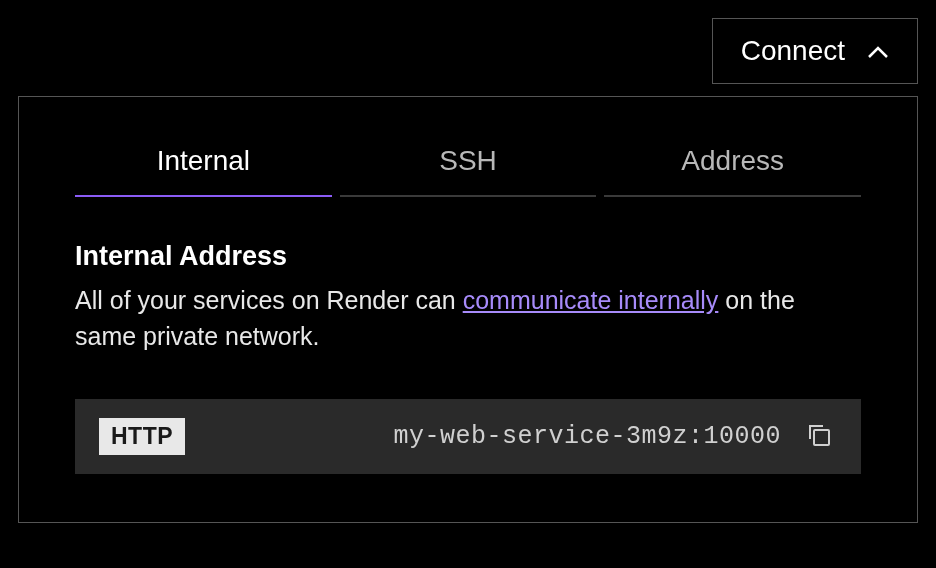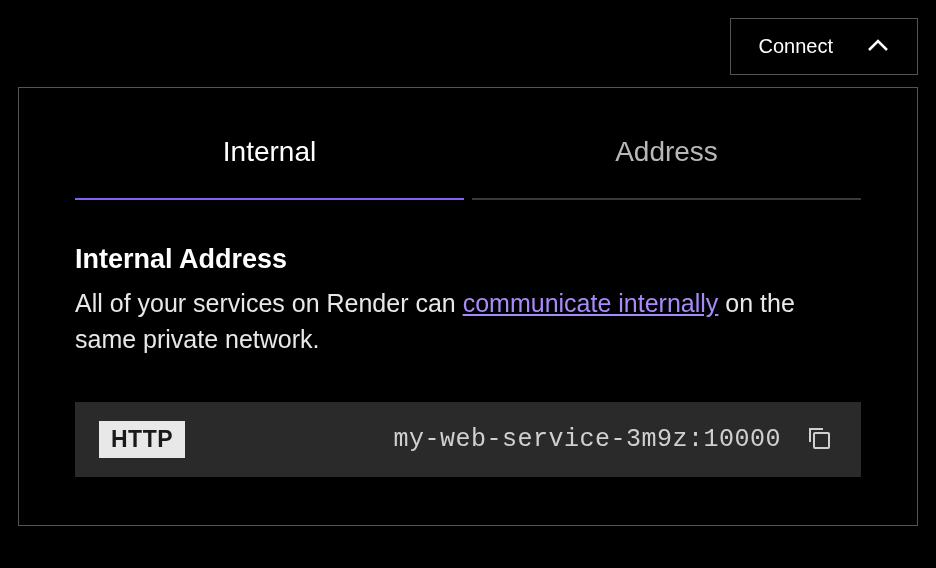--- a/index.html
+++ b/index.html
@@ -16,25 +16,25 @@
       padding: 18px;
     }
     .header {
       display: flex;
       justify-content: flex-end;
       margin-bottom: 12px;
     }
     .connect-button {
       display: flex;
       align-items: center;
-      gap: 34px;
+      gap: 22px;
       border: 1px solid #555555;
       background: transparent;
       color: #ffffff;
-      font-size: 20px;
+      font-size: 28px;
       padding: 16px 28px;
       cursor: pointer;
       font-family: inherit;
     }
     .connect-button svg {
       width: 22px;
       height: 14px;
     }
     .panel {
       border: 1px solid #555555;
@@ -42,21 +42,21 @@
     }
     .tabs {
       display: flex;
       gap: 8px;
       margin-bottom: 44px;
     }
     .tab {
       flex: 1;
       text-align: center;
       font-size: 28px;
-      padding-bottom: 30px;
+      padding-bottom: 18px;
       border-bottom: 2px solid #3a3a3a;
       color: #b8b8b8;
       cursor: pointer;
     }
     .tab.active {
       color: #ffffff;
       border-bottom: 2px solid #8b5cf6;
     }
     .section-title {
       font-size: 27px;
@@ -121,20 +121,21 @@
       <svg viewBox="0 0 22 14" fill="none" stroke="#ffffff" stroke-width="2.5">
         <path d="M2 11 L11 2 L20 11"></path>
       </svg>
     </span>
   </button>
 </div>
 
 <div class="panel">
   <div class="tabs">
     <div class="tab active">Internal</div>
+    <div class="tab">SSH</div>
     <div class="tab">Address</div>
   </div>
 
   <div class="section-title">Internal Address</div>
 
   <p class="description">
     <span>All of your services on Render can </span><a href="#">communicate internally</a><span> on the same private network.</span>
   </p>
 
   <div class="address-box">

